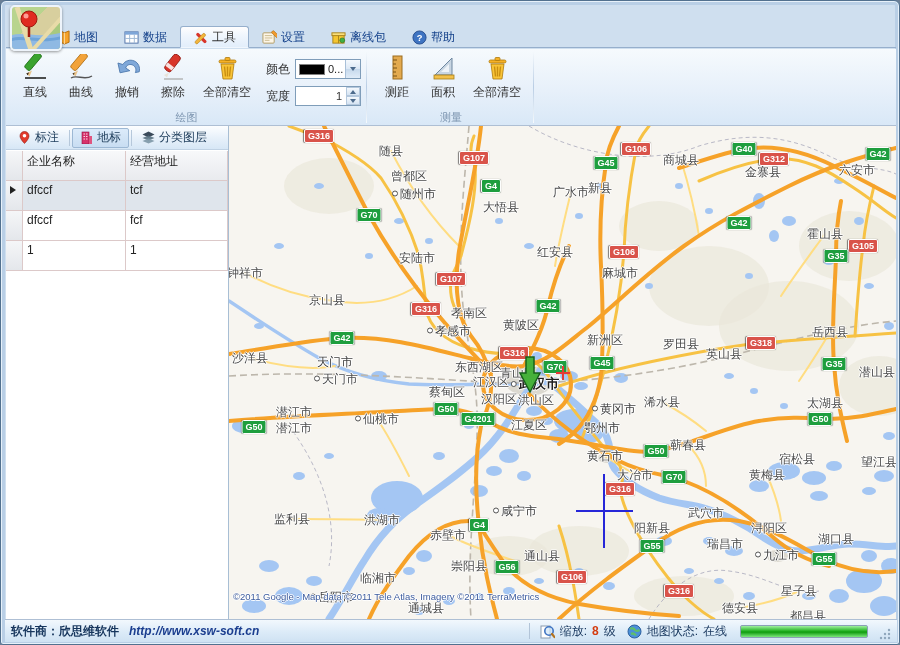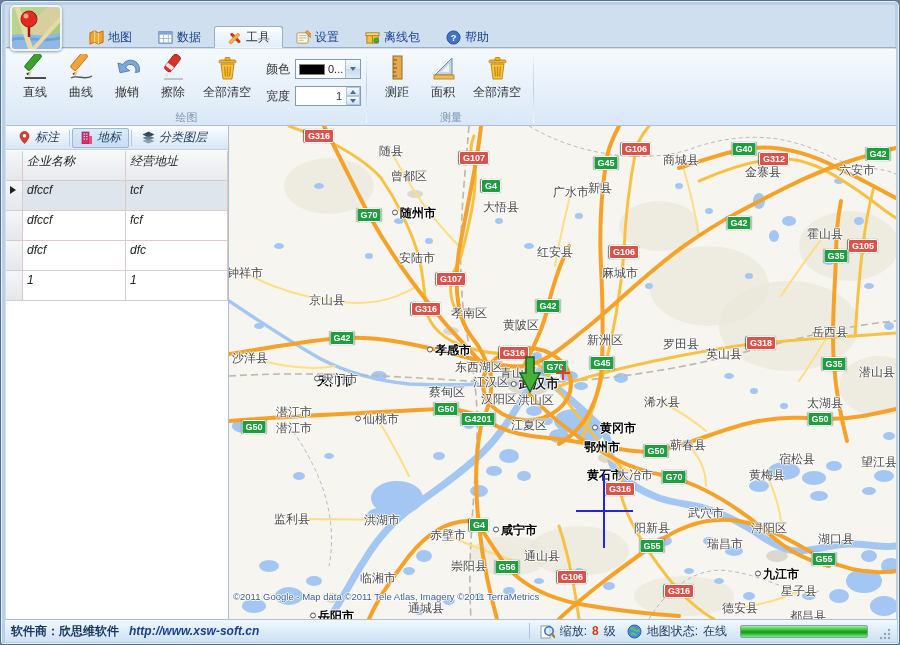--- a/index.html
+++ b/index.html
@@ -28,21 +28,21 @@
   .glyph-close { color:#fff; font-weight:bold; font-size:11px; text-shadow:0 1px 1px #7a1f05; }
 
   
   .ribbon { position:absolute; left:5px; top:22px; width:890px; height:103px; }
   .appicon { position:absolute; left:4px; top:-18px; width:52px; height:46px; z-index:30;
        border:2px solid #eef4fb; border-radius:5px; overflow:hidden;
        background:linear-gradient(135deg,#b8d48e 0 40%,#d8cf9e 40% 70%,#a8c97f 70%);
        box-shadow:0 1px 3px rgba(0,0,0,.4); }
   .appicon svg { position:absolute; left:0; top:0; }
   .tabrow { position:absolute; left:0; top:0; width:100%; height:25px;
-       border-bottom:1px solid #96afcc; display:flex; align-items:flex-end; padding-left:70px; }
+       border-bottom:1px solid #96afcc; display:flex; align-items:flex-end; padding-left:36px; }
   .rtab { height:22px; display:flex; align-items:center; gap:4px; padding:0 12px;
        color:#15428b; position:relative; top:1px; border:1px solid transparent; cursor:default; }
   .rtab.active { background:linear-gradient(#fffefe,#f0f6fd 40%,#e2eefb);
        border:1px solid #96afcc; border-bottom:1px solid #f0f6fd; border-radius:3px 3px 0 0; color:#333;text-align:right; }
   .rtab svg { width:15px; height:15px; }
   .ribbonbody { position:absolute; left:0; top:26px; width:100%; height:77px;
        background:linear-gradient(#f6fafd,#e7f0fa 55%,#d9e8f7);
        border-bottom:1px solid #aebfd4; display:flex; }
   .rgroup { display:flex; flex-direction:column; padding:2px 4px 0 6px; }
   .rgroup .items { display:flex; align-items:flex-start; flex:1; }
@@ -62,21 +62,21 @@
   .tri-down { width:0; height:0; border-left:3px solid transparent; border-right:3px solid transparent; border-top:4px solid #4d6b8c; }
   .spin { width:66px; height:20px; background:#fff; border:1px solid #7f9db9; position:relative; }
   .spin .sval { position:absolute; right:18px; top:3px; font-size:11px; }
   .spinbtns { position:absolute; right:0; top:0; width:14px; height:18px; display:flex; flex-direction:column; }
   .sbtn { flex:1; background:linear-gradient(#f5f9fd,#d5e3f2); border:1px solid #b4c8dd; display:flex; align-items:center; justify-content:center; }
   .tri-up-s { width:0; height:0; border-left:3px solid transparent; border-right:3px solid transparent; border-bottom:4px solid #4d6b8c; }
   .tri-down-s { width:0; height:0; border-left:3px solid transparent; border-right:3px solid transparent; border-top:4px solid #4d6b8c; }
 
   
   .sidebar { position:absolute; left:5px; top:125px; width:223px; height:493px;
-       background:#fff; border-right:1px solid #a8bed4;font-style:italic; }
+       background:#fff; border-right:1px solid #a8bed4; }
   .sidetabs { height:24px; background:linear-gradient(#fdfeff,#e8f1fa 50%,#d7e7f6);
        border-bottom:1px solid #c0d2e4; display:flex; align-items:center; padding-left:4px; }
   .stab { display:flex; align-items:center; gap:4px; padding:2px 7px; height:20px; color:#1c3least; color:#22405e; border:1px solid transparent; border-radius:2px; }
   .stab.active { background:linear-gradient(#dcebfa,#c8ddf2); border:1px solid #9db8d4; }
   .stab svg { width:13px; height:13px; }
   .ssep { width:1px; height:16px; background:#b6c8db; margin:0 2px; }
   .grid { position:absolute; left:0; top:25px; width:222px; }
   .grow { display:flex; height:30px; background:#fff; }
   .grow.head { background:linear-gradient(#f7f8fa,#e8eaee); font-weight:normal; }
   .gc { border-right:1px solid #dcc9c9; border-bottom:1px solid #dcc9c9; padding:2px 4px 0 4px; overflow:hidden; color:#222; }
@@ -95,21 +95,21 @@
   .urban { fill:#dbd8cf; }
   .lake { fill:#a4c6f3; }
   .riv { stroke:#a4c6f3; fill:none; stroke-linecap:round; stroke-linejoin:round; }
   .rw { stroke:#bdb7ac; stroke-width:1.6; fill:none; stroke-dasharray:7 4; }
   .bnd { stroke:#a9a9bb; stroke-width:1; fill:none; stroke-dasharray:4 3; opacity:.8; }
   .mr { stroke:#ffdd82; stroke-width:2; fill:none; stroke-linecap:round; stroke-linejoin:round; }
   .nr { stroke:#f7c244; stroke-width:3; fill:none; stroke-linecap:round; stroke-linejoin:round; }
   .ew { stroke:#f6a229; stroke-width:4; fill:none; stroke-linecap:round; stroke-linejoin:round; }
   .lbl { position:absolute; transform:translate(-50%,-50%); white-space:nowrap; font-size:12px; color:#4a4a4a;
        text-shadow:1px 0 0 #fff,-1px 0 0 #fff,0 1px 0 #fff,0 -1px 0 #fff; z-index:5; }
-  .lbl.mid { font-weight:bold; color:#000000;margin-top:19px; }
+  .lbl.mid { font-weight:normal; color:#404040; }
   .lbl.big { font-weight:bold; font-size:13.5px; color:#1f1f1f; }
   .lbl.dot::before { content:""; display:inline-block; width:4px; height:4px; border:1.5px solid #555;
        border-radius:50%; background:#fff; margin-right:2px; vertical-align:1px; }
   .sh { position:absolute; transform:translate(-50%,-50%); font-size:9px; font-weight:bold; color:#fff;
        padding:1px 3px; border-radius:2px; border:1px solid #fff; box-shadow:0 0 1px rgba(0,0,0,.5); z-index:6; line-height:10px; }
   .sh.g { background:#1e9e3e; }
   .sh.r { background:#d9534a; }
   .marker-arrow { position:absolute; left:289px; top:229px; z-index:10; }
   .redplus { position:absolute; left:327px; top:240px; width:14px; height:14px; z-index:9; }
   .redplus::before { content:""; position:absolute; left:0; top:6px; width:14px; height:2px; background:#e53935; }
@@ -349,25 +349,20 @@
         <div class="gc rowhead">
             <div class="curmark"></div>
           </div>
         <div class="gc c1">dfccf</div>
         <div class="gc c2">tcf</div>
       </div>
       <div class="grow">
         <div class="gc rowhead"></div>
         <div class="gc c1">dfccf</div>
         <div class="gc c2">fcf</div>
-      </div>
-      <div class="grow">
-        <div class="gc rowhead"></div>
-        <div class="gc c1">dfcf</div>
-        <div class="gc c2">dfc</div>
       </div>
       <div class="grow">
         <div class="gc rowhead"></div>
         <div class="gc c1">1</div>
         <div class="gc c2">1</div>
       </div>
     </div>
   </div>
 
   <div class="maparea">

